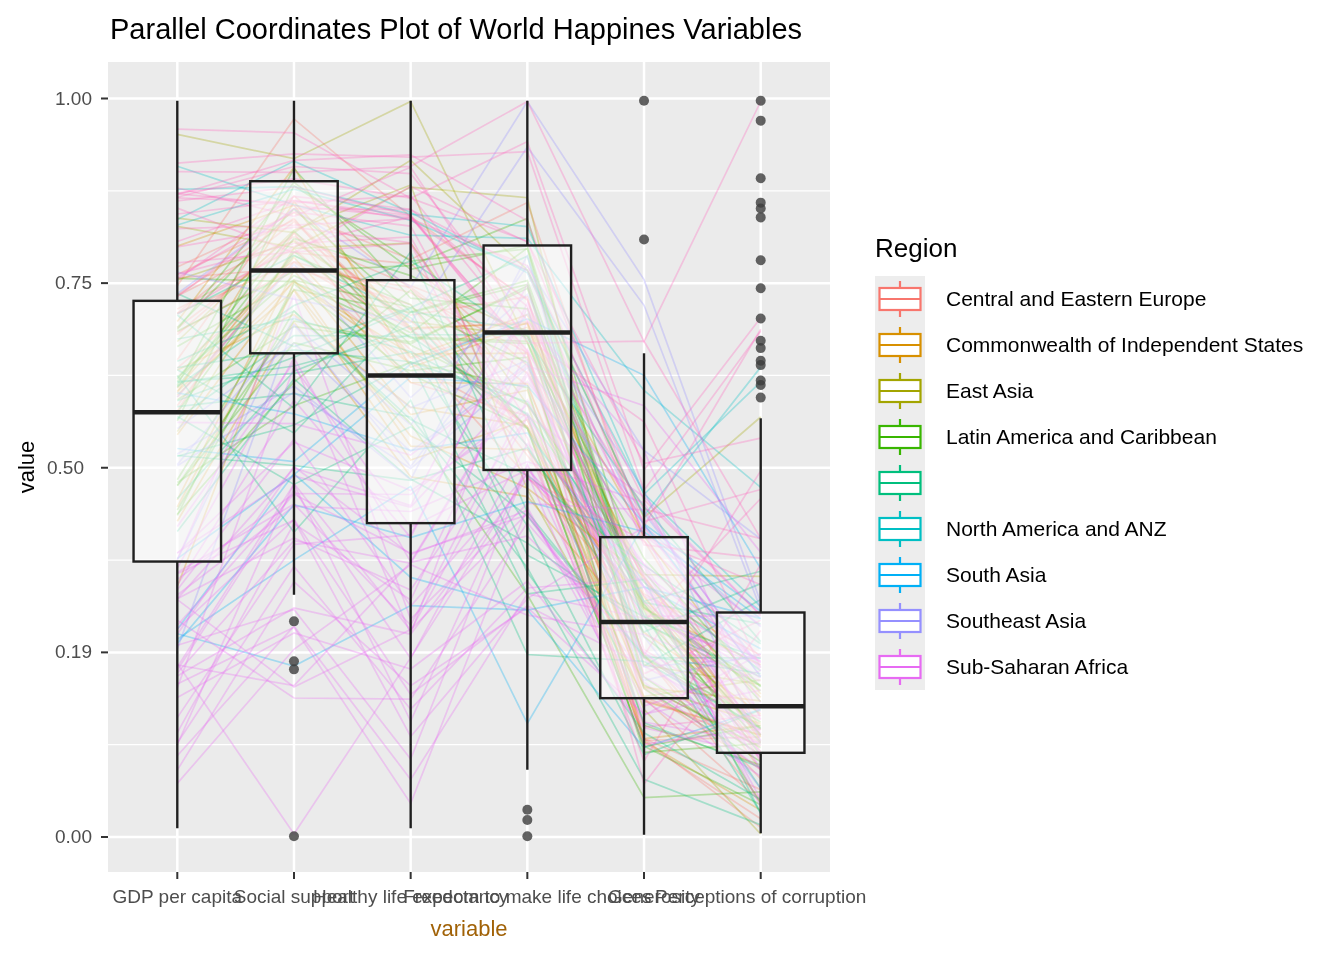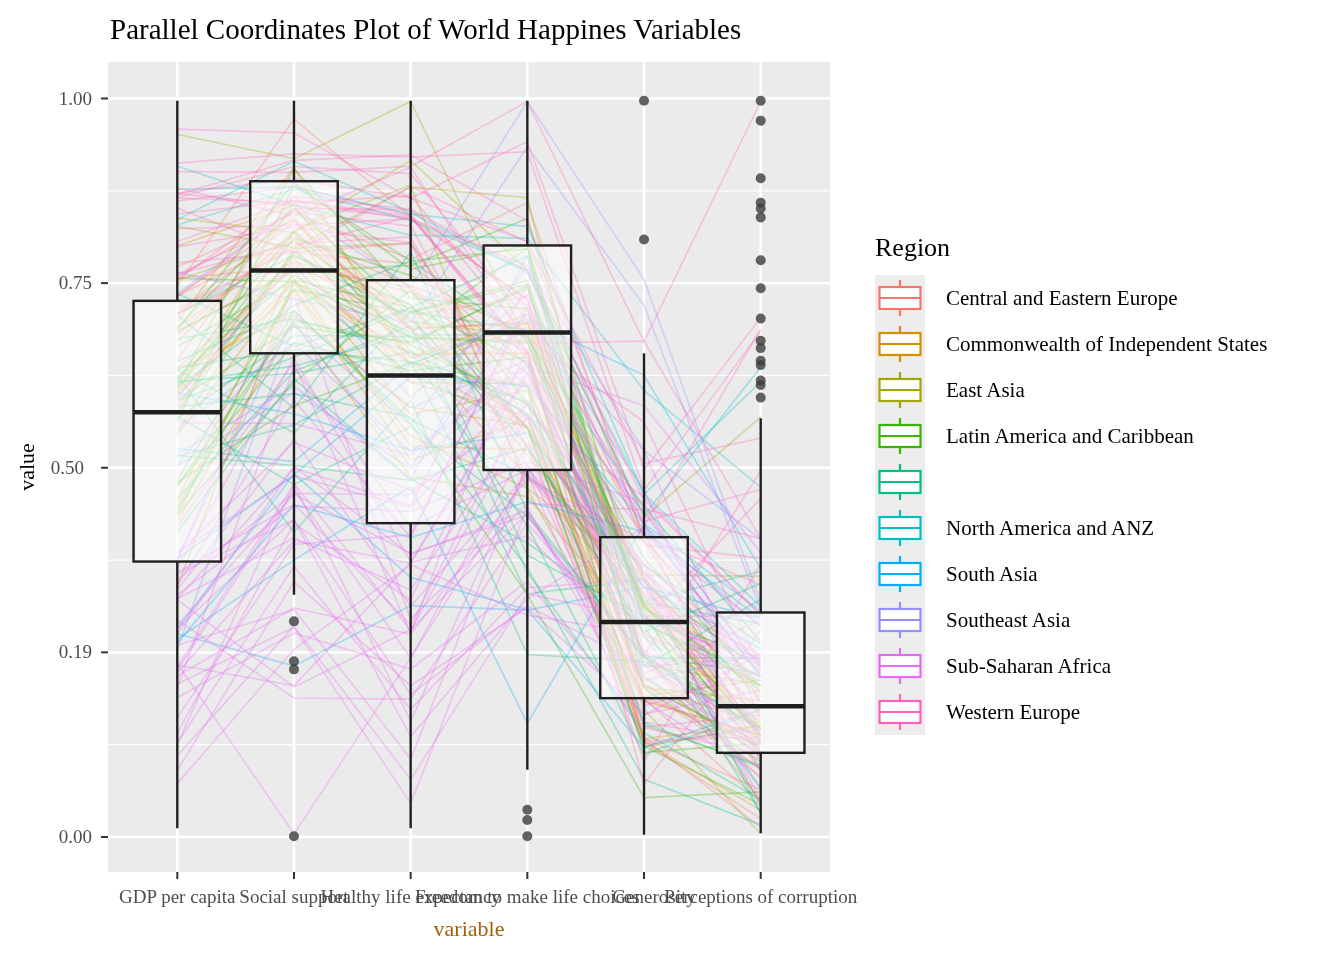--- a/index.html
+++ b/index.html
@@ -1,20 +1,20 @@
 <!DOCTYPE html>
 <html><head>
 <meta charset="utf-8">
 <style>
   html,body{margin:0;padding:0;background:#ffffff;}
   .figure{
     position:relative;
     width:1344px;height:960px;
     background:#ffffff;
-    font-family:Liberation Serif, serif;
+    font-family:Liberation Sans, sans-serif;
     overflow:hidden;
     border-radius:17px;
   }
   .plot-title{
     position:absolute;left:110px;top:13px;
     font-size:29px;color:#000000;white-space:nowrap;
   }
   .y-axis-title{
     position:absolute;left:27px;top:467px;
     transform:translate(-50%,-50%) rotate(-90deg);
@@ -362,23 +362,15 @@
           <span class="legend-label">Southeast Asia</span>
         </div>
         <div class="legend-item">
           <div class="legend-key"><svg width="50" height="46">
               <line x1="25" x2="25" y1="5" y2="41" stroke="#E76BF3" stroke-width="2.2"></line>
               <rect x="4.5" y="12" width="41" height="22" fill="#FFFFFF" stroke="#E76BF3" stroke-width="2.2"></rect>
               <line x1="4.5" x2="45.5" y1="23" y2="23" stroke="#E76BF3" stroke-width="2.2"></line>
             </svg></div>
           <span class="legend-label">Sub-Saharan Africa</span>
         </div>
-        <div class="legend-item">
-          <div class="legend-key"><svg width="50" height="46">
-              <line x1="25" x2="25" y1="5" y2="41" stroke="#FF62BC" stroke-width="2.2"></line>
-              <rect x="4.5" y="12" width="41" height="22" fill="#FFFFFF" stroke="#FF62BC" stroke-width="2.2"></rect>
-              <line x1="4.5" x2="45.5" y1="23" y2="23" stroke="#FF62BC" stroke-width="2.2"></line>
-            </svg></div>
-          <span class="legend-label">Western Europe</span>
-        </div>
       </div>
   </div>
 </div>
 
 </body></html>

